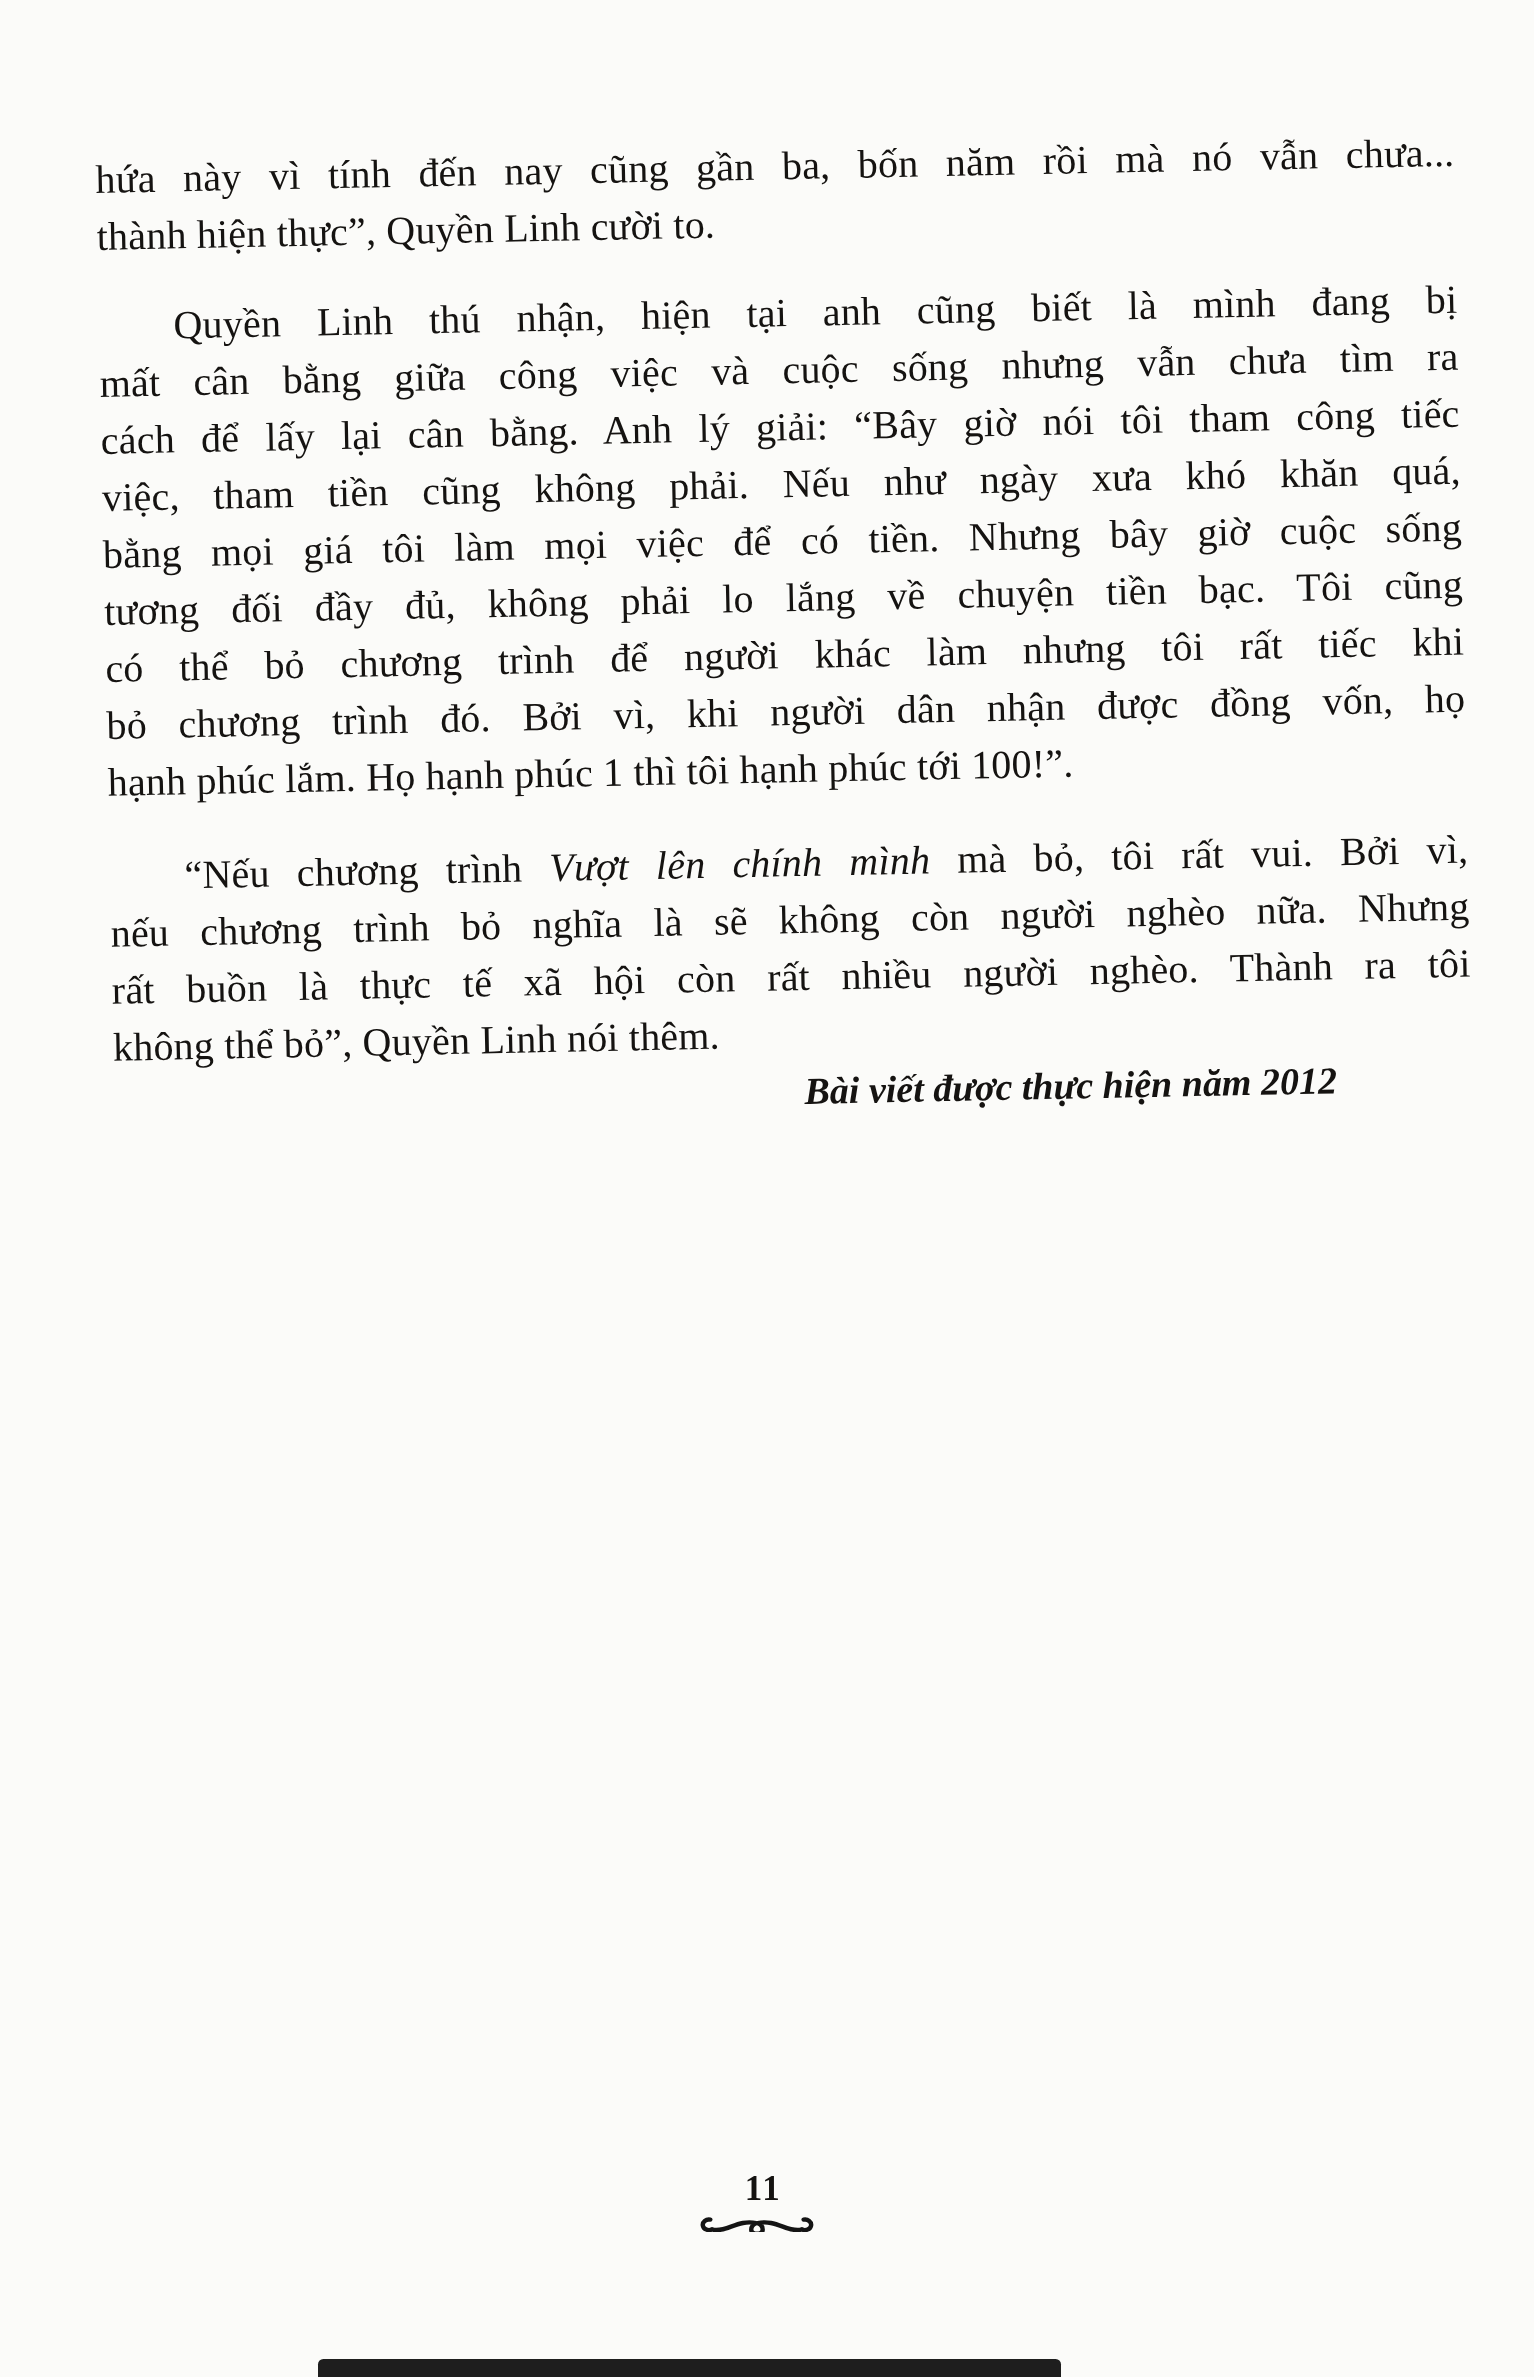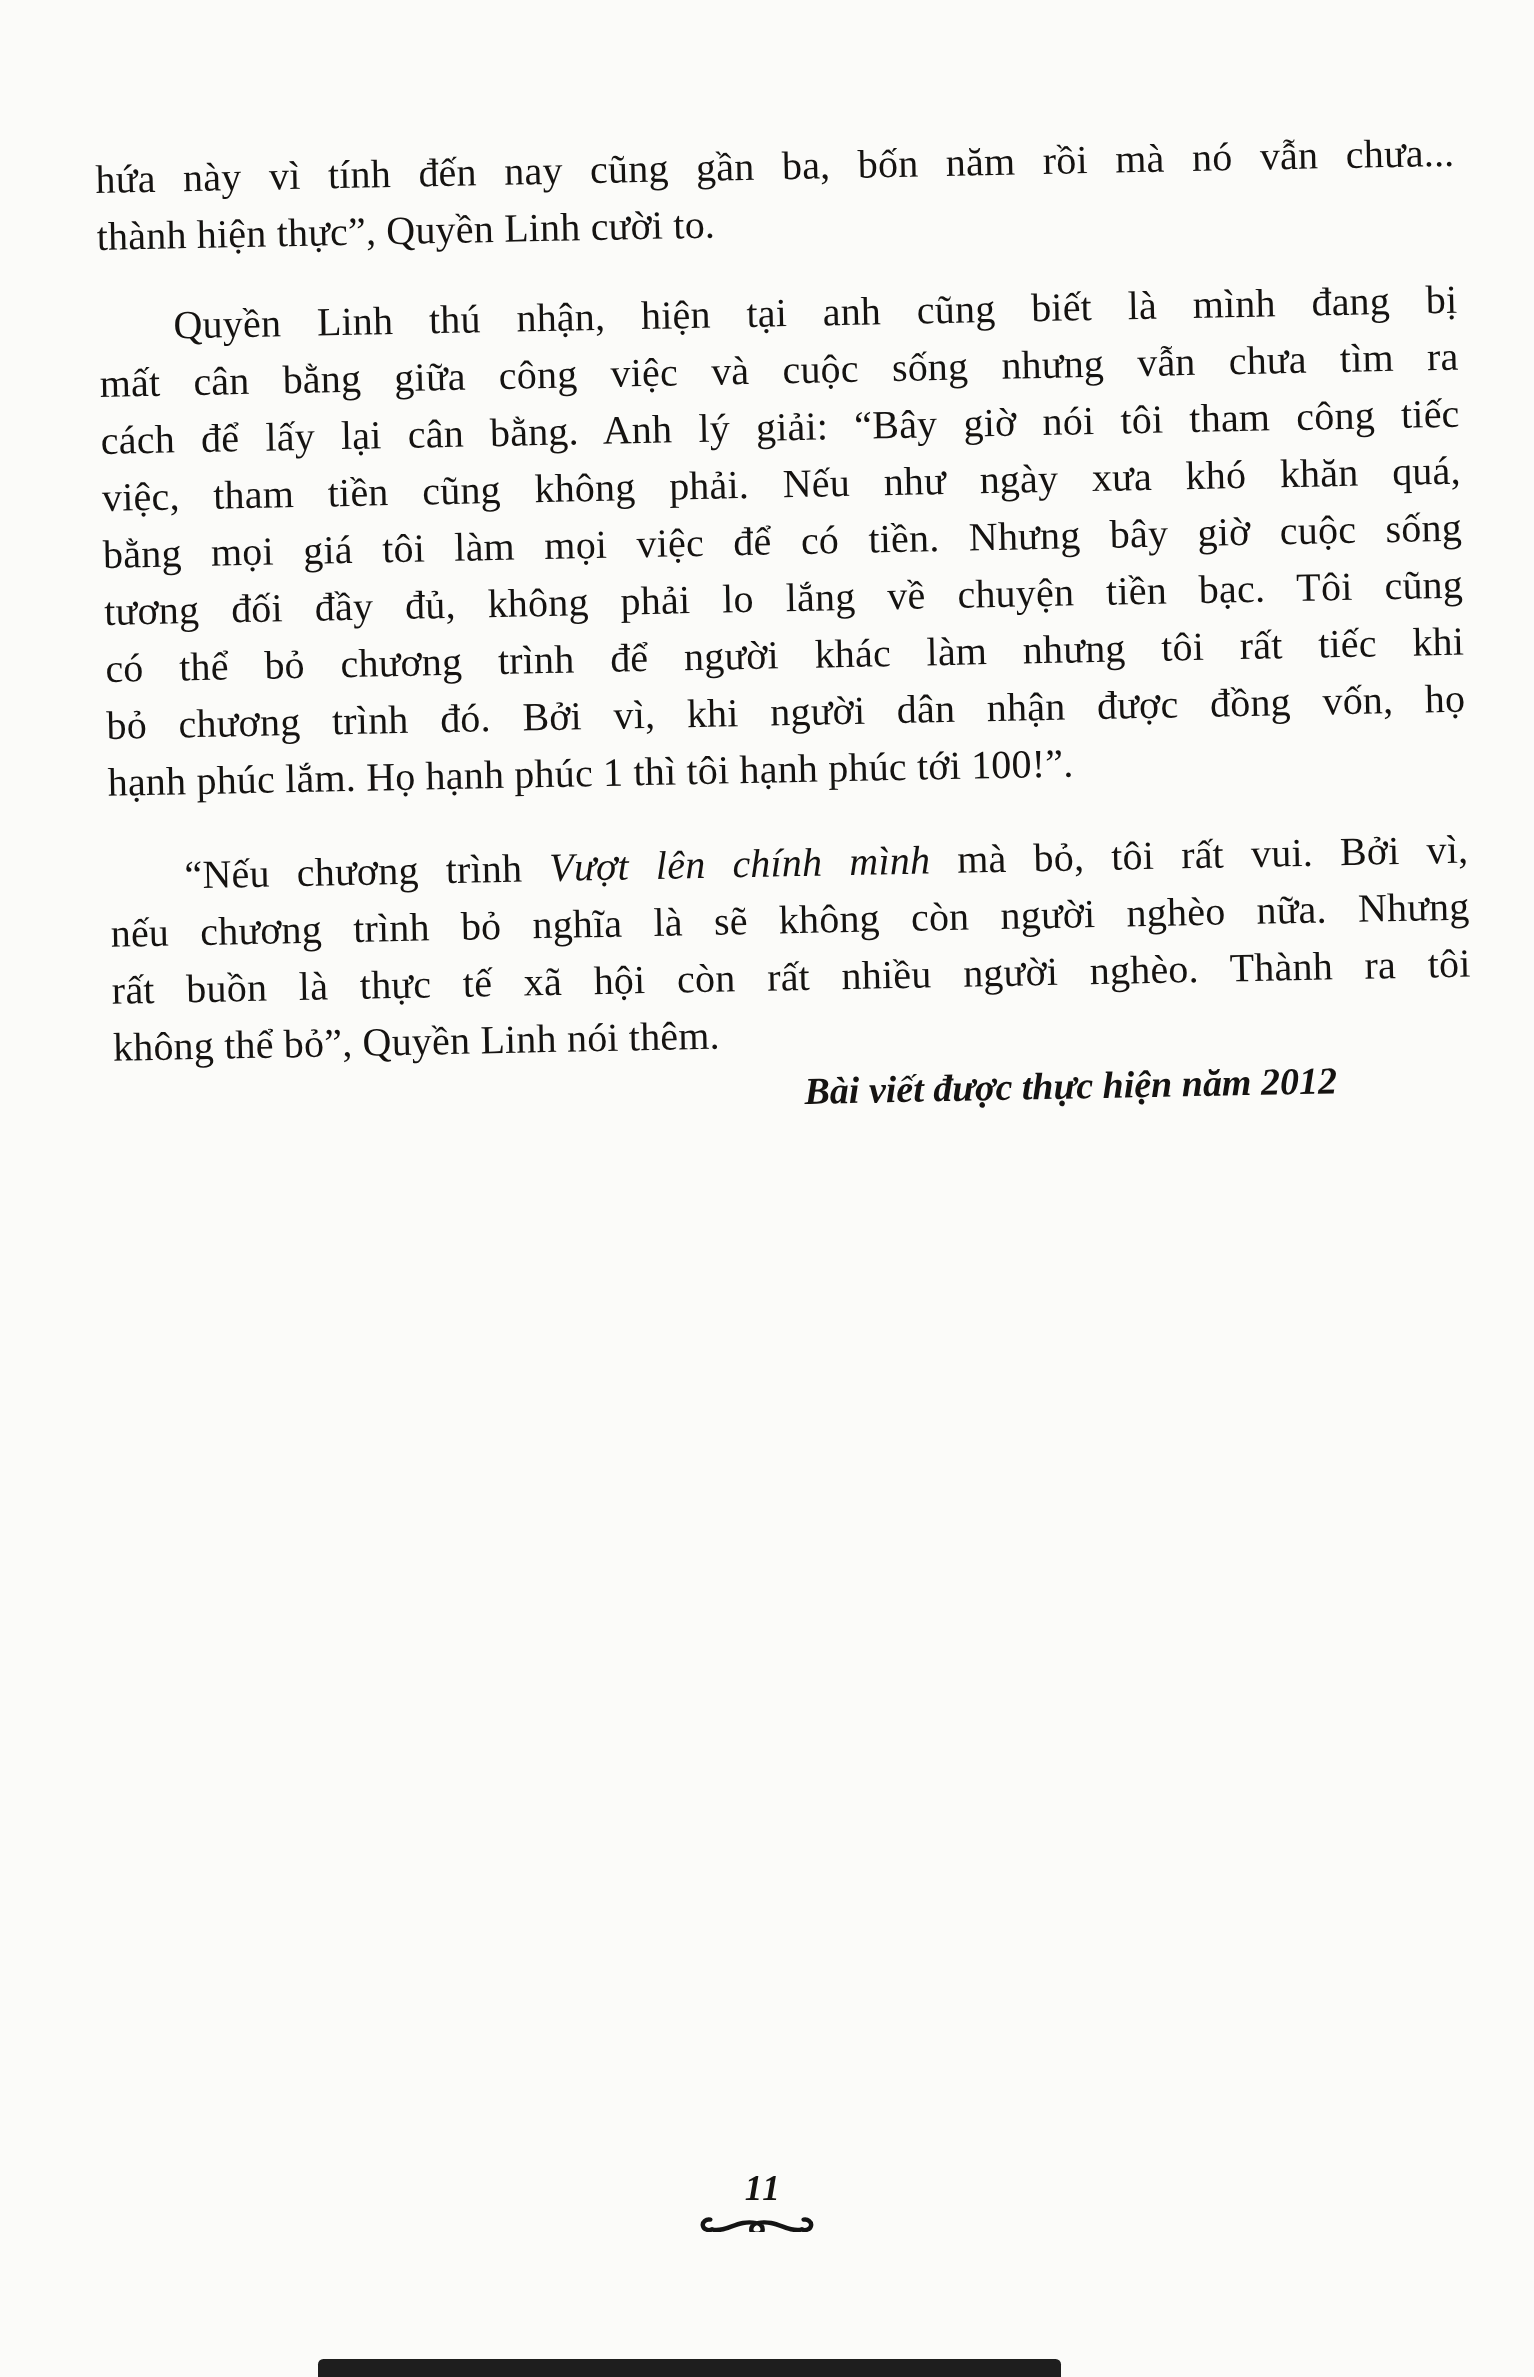--- a/index.html
+++ b/index.html
@@ -37,21 +37,20 @@
     font-weight:bold;
     font-style:italic;
     text-align:right;
     padding-right:136px;
   }
   .footer {
     position:absolute;
     left:0; top:2170px;
     width:100%;
     text-align:center;
-    font-style:italic;
   }
   .page-num {
     font-size:35px;
     line-height:37px;
     font-weight:bold;
     letter-spacing:1.8px;
     margin-left:-8.8px;
   }
   .flourish { margin-top:-5.3px; margin-left:-7px; }
   .bottom-bar {

